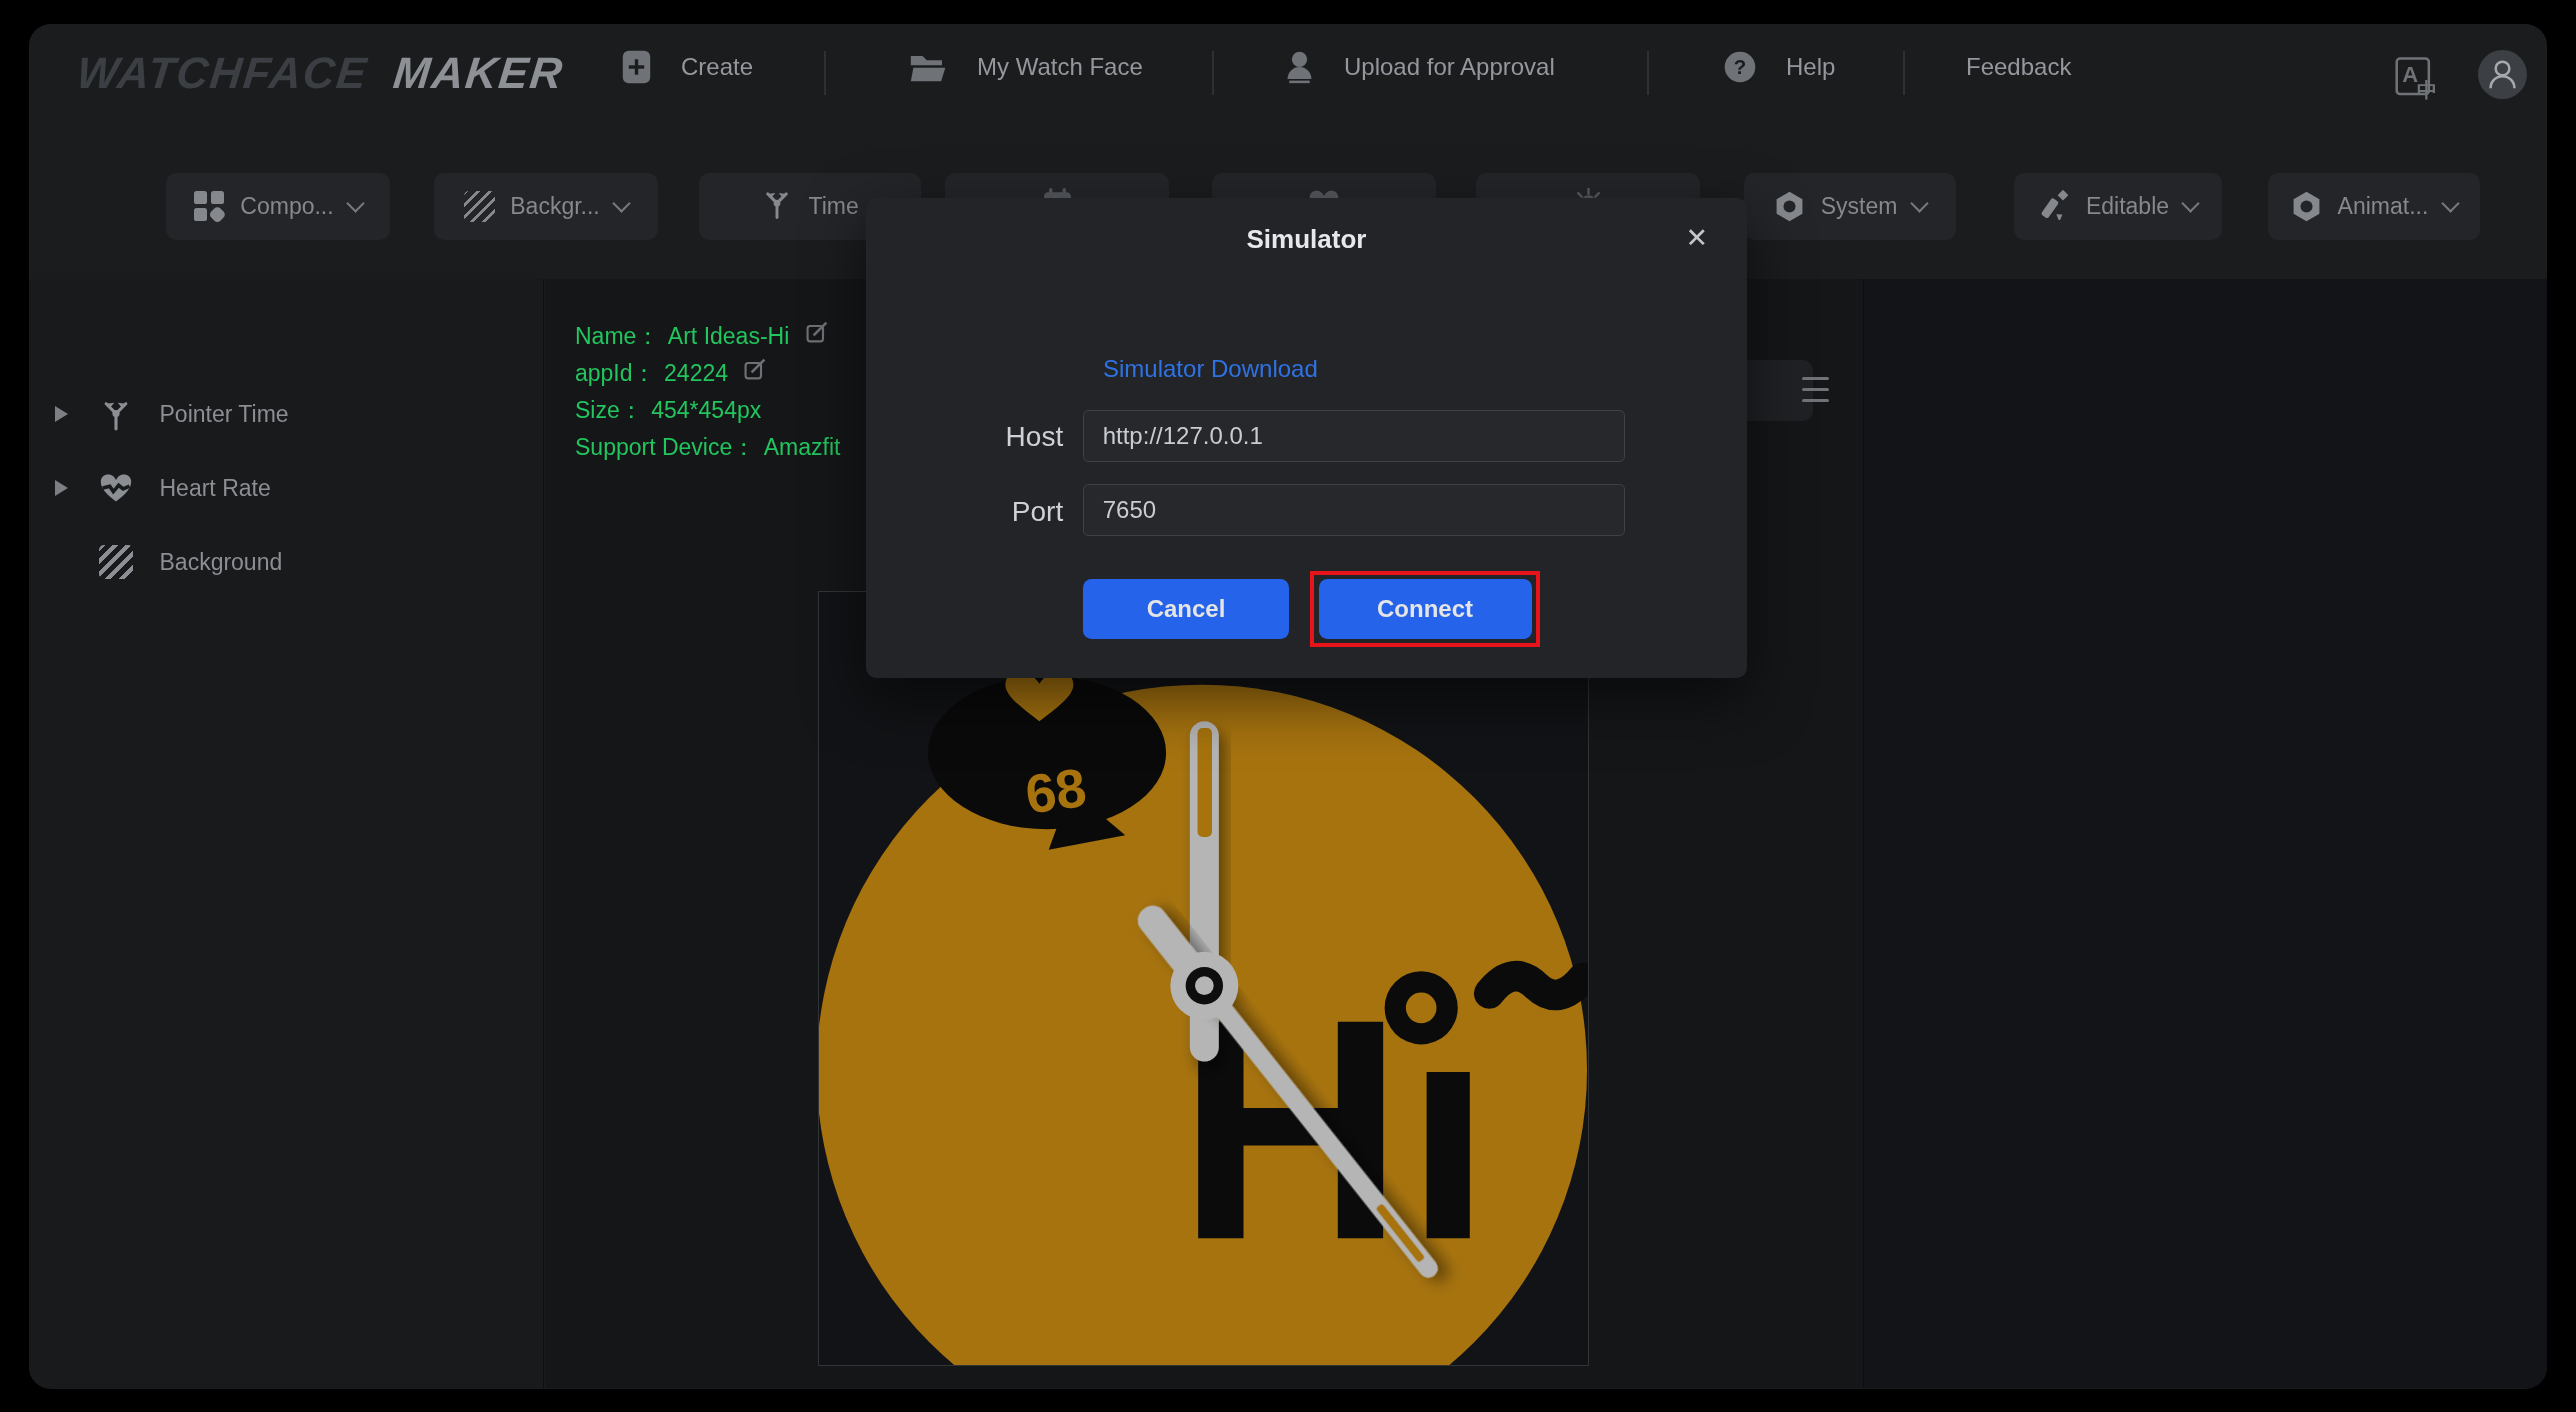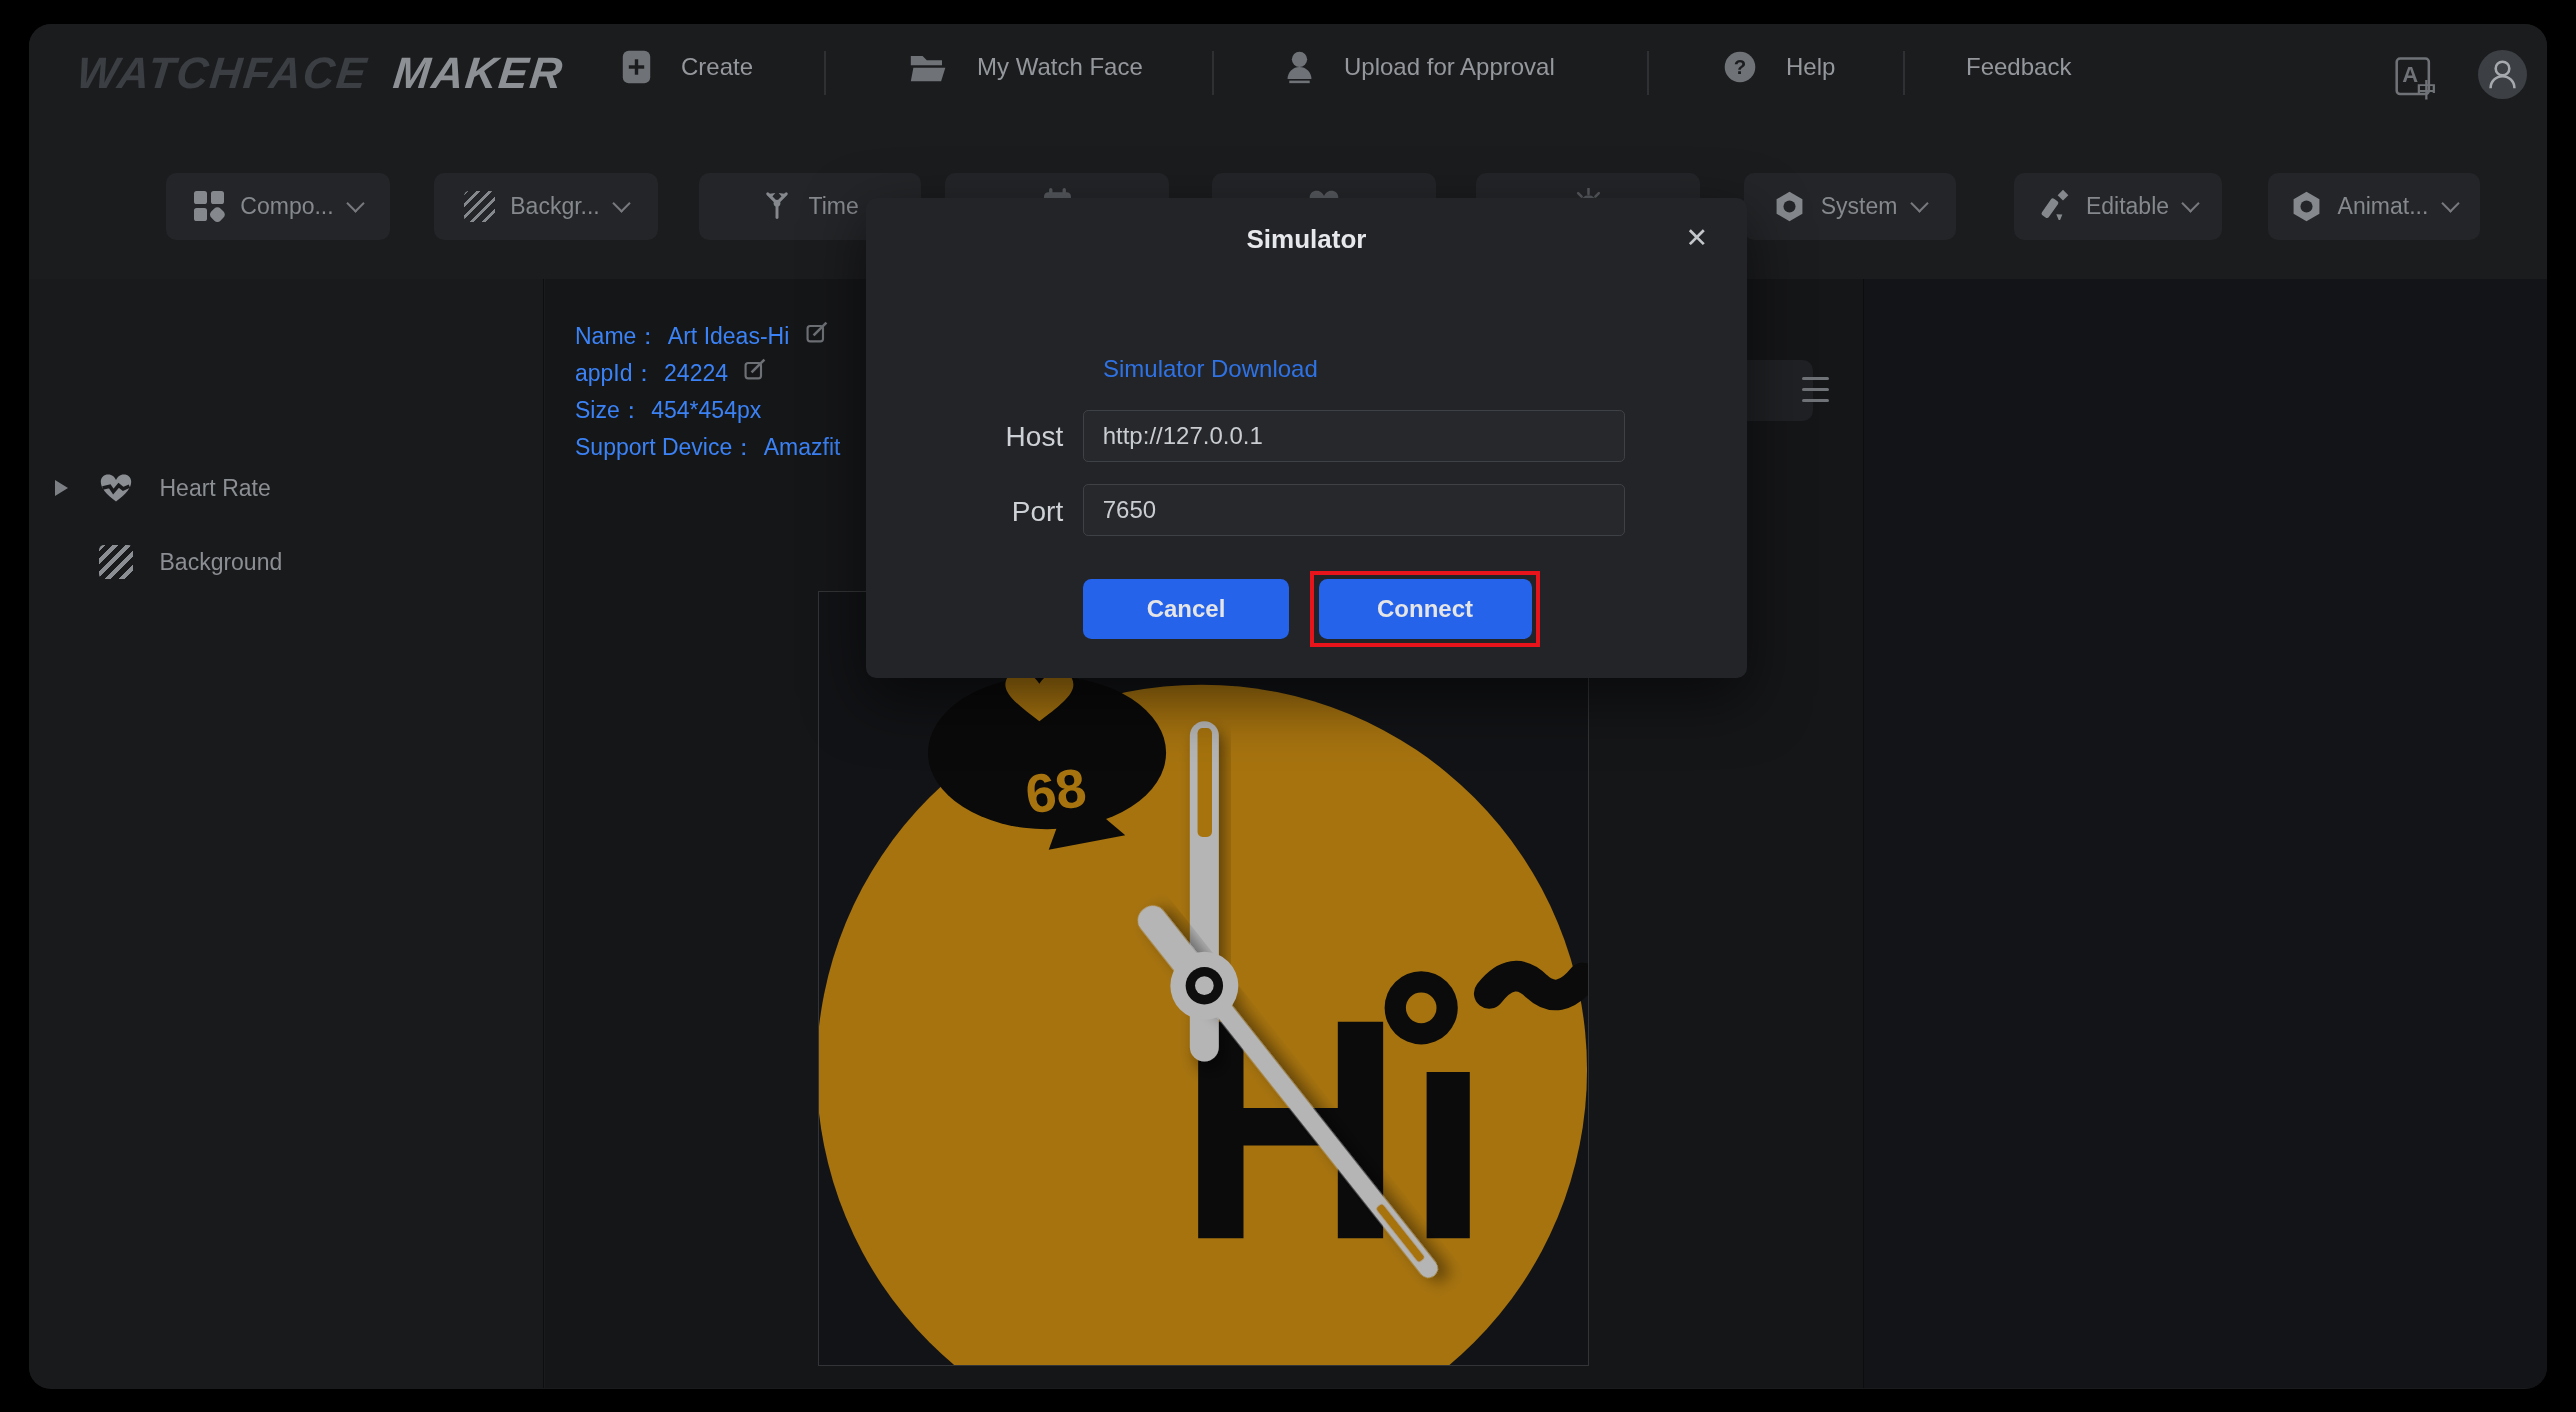--- a/index.html
+++ b/index.html
@@ -29,21 +29,21 @@
   
   .tabbar{position:absolute;left:0;top:259px;width:514px;height:66px;}
   .tab{position:absolute;top:0;height:66px;display:flex;align-items:center;justify-content:center;font-size:23px;}
   .tab.active{color:#b7babd;}
   .tab.inactive{color:#84878c;background:#0f1113;border-radius:10.2px 10.2px 0 0;}
   .treerow{position:absolute;left:0;width:510px;height:54px;display:flex;align-items:center;color:#8b8e93;font-size:23px;}
   .tri{width:0;height:0;border-left:13.6px solid #7c7f84;border-top:8.5px solid transparent;border-bottom:8.5px solid transparent;margin-left:25.5px;}
   .tri.none{border-left-color:transparent;}
   .ticon{width:34px;height:34px;margin-left:31px;margin-right:27px;display:flex;align-items:center;justify-content:center;}
   
-  .info{position:absolute;left:546px;top:294px;color:#3b82f6;font-size:23px;line-height:37px;white-space:nowrap;}
+  .info{position:absolute;left:546px;top:294px;color:#22c55e;font-size:23px;line-height:37px;white-space:nowrap;}
   .info .row{display:flex;align-items:center;gap:8.5px;height:37px;}
   .editic{display:inline-block;margin-left:6.8px;}
   
   .wf-frame{position:absolute;left:789px;top:567px;width:769px;height:773px;border:1.7px solid #323437;overflow:hidden;background:#121316;}
   .hamb{position:absolute;left:1773px;top:353px;width:27px;height:25.5px;display:flex;flex-direction:column;justify-content:space-between;}
   .hamb i{height:3.4px;background:#6f7277;border-radius:1.7px;}
   .fragbtn{position:absolute;left:1684px;top:336px;width:100px;height:61px;background:#1f2124;border-radius:10.2px;}
   
   .modal{position:absolute;left:837px;top:174px;width:881px;height:480px;background:#222428;border-radius:10.2px;box-shadow:0 20.4px 60px rgba(0,0,0,.55);z-index:50;}
   .m-title{position:absolute;left:0;top:25.5px;width:100%;text-align:center;color:#e6e8eb;font-size:26px;font-weight:600;}
@@ -227,20 +227,36 @@
       <svg width="31" height="31" viewBox="0 0 36 36">
           <path d="M18,1 L33,9.5 V26.5 L18,35 L3,26.5 V9.5 Z" fill="#85888d"></path>
           <circle cx="18" cy="18" r="7" fill="#232528"></circle>
         </svg>
     </span>
     <span>Animat...</span>
     <span class="chev"></span>
   </div>
 
 
+  <div class="treerow" style="top:363px;">
+    <span class="tri"></span>
+    <span class="ticon">
+      <svg width="34" height="37" viewBox="0 0 38 40">
+          <g stroke="#8b8e93" stroke-width="3.5" stroke-linecap="round">
+            <line x1="19" y1="21" x2="19" y2="36"></line>
+            <line x1="19" y1="19" x2="8" y2="8"></line>
+            <line x1="19" y1="19" x2="30" y2="8"></line>
+          </g>
+          <path d="M8,8 l9,-1 -5,6 z" fill="#8b8e93"></path>
+          <path d="M30,8 l-9,-1 5,6 z" fill="#8b8e93"></path>
+          <circle cx="19" cy="19" r="4" fill="#8b8e93"></circle>
+        </svg>
+    </span>
+    <span>Pointer Time</span>
+  </div>
 
   <div class="treerow" style="top:437px;">
     <span class="tri"></span>
     <span class="ticon">
       <svg width="36" height="32" viewBox="0 0 38 34">
           <path d="M19,32 C8,24 2,17 2,10 C2,4 7,1 12,2 C16,3 18,6 19,8 C20,6 22,3 26,2 C31,1 36,4 36,10 C36,17 30,24 19,32 Z" fill="#8b8e93"></path>
           <polyline points="4,17 12,15 16,21 22,14 27,18 34,15" fill="none" stroke="#191a1c" stroke-width="4"></polyline>
         </svg>
     </span>
     <span>Heart Rate</span>

